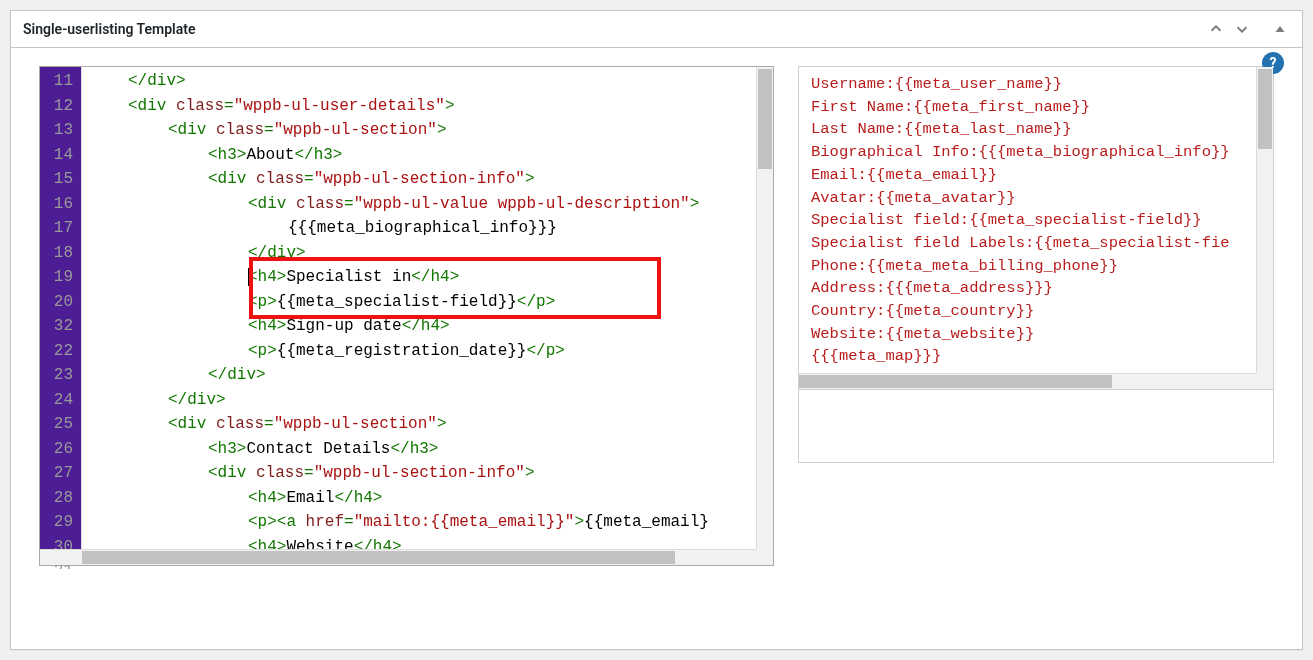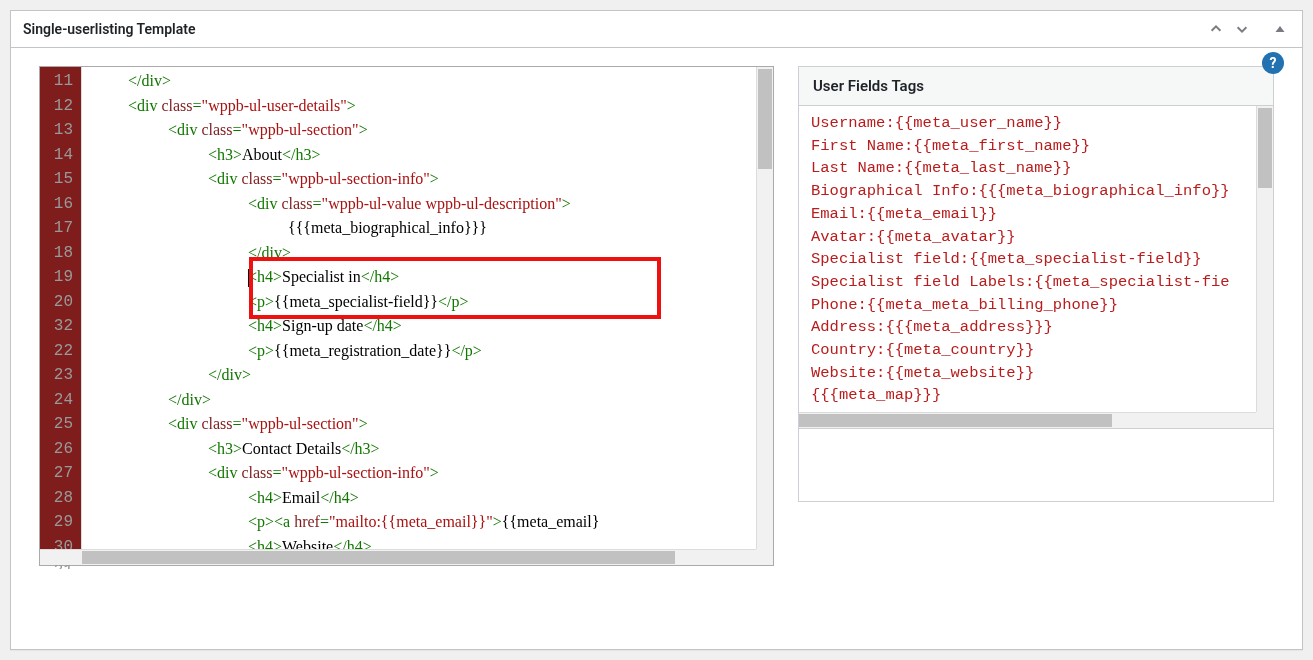--- a/index.html
+++ b/index.html
@@ -64,38 +64,38 @@
   .editor-frame {
     border: 1px solid #aaa;
     height: 500px;
     display: flex;
     position: relative;
     font-family: Consolas, Menlo, "Courier New", monospace;
     font-size: 16px;
     line-height: 24.5px;
   }
   .gutter {
-    background: #7f1d1d;
+    background: #4c1d95;
     color: #999;
     text-align: right;
     padding: 2px 8px 2px 4px;
     border-right: 1px solid #ddd;
     user-select: none;
     width: 42px;
   }
   .gutter-line { height: 24.5px; }
   .code-wrap { flex:1; overflow:hidden; position: relative; }
   .code-area {
     padding: 2px 6px;
     overflow: hidden;
     white-space: pre;
     position: relative;
     height: 100%;
   }
-  .code-line { height: 24.5px; position: relative; font-family: Liberation Serif, serif; }
+  .code-line { height: 24.5px; position: relative; }
   .indent { display:inline-block; }
   .tag { color: #117700; }
   .attrname { color: #7f1d1d; }
   .attrval { color: #aa1111; }
   .text { color: #000; }
   .vscroll {
     position: absolute; right:0; top:0; bottom:16px; width:17px;
     background:#f1f1f1; border-left:1px solid #dcdcdc;
   }
   .vscroll-thumb { position:absolute; left:1px; right:1px; top:2px; height:100px; background:#c1c1c1;}
@@ -214,21 +214,20 @@
             <div class="hscroll-track">
                 <div class="hscroll-thumb"></div>
               </div>
             <div class="hscroll-corner"></div>
           </div>
         </div>
       </div>
 
       <div class="col-right">
         <div class="right-panel">
-          <div class="rp-header">User Fields Tags</div>
           <div class="rp-body">
             <div class="rp-body-inner" id="tags-body"><div>Username:{{meta_user_name}}</div><div>First Name:{{meta_first_name}}</div><div>Last Name:{{meta_last_name}}</div><div>Biographical Info:{{{meta_biographical_info}}</div><div>Email:{{meta_email}}</div><div>Avatar:{{meta_avatar}}</div><div>Specialist field:{{meta_specialist-field}}</div><div>Specialist field Labels:{{meta_specialist-fie</div><div>Phone:{{meta_meta_billing_phone}}</div><div>Address:{{{meta_address}}}</div><div>Country:{{meta_country}}</div><div>Website:{{meta_website}}</div><div>{{{meta_map}}}</div></div>
             <div class="rp-vscroll">
               <div class="rp-vscroll-thumb"></div>
             </div>
             <div class="rp-hscroll">
               <div class="rp-hscroll-thumb"></div>
               <div class="rp-hscroll-corner"></div>
             </div>
           </div>

